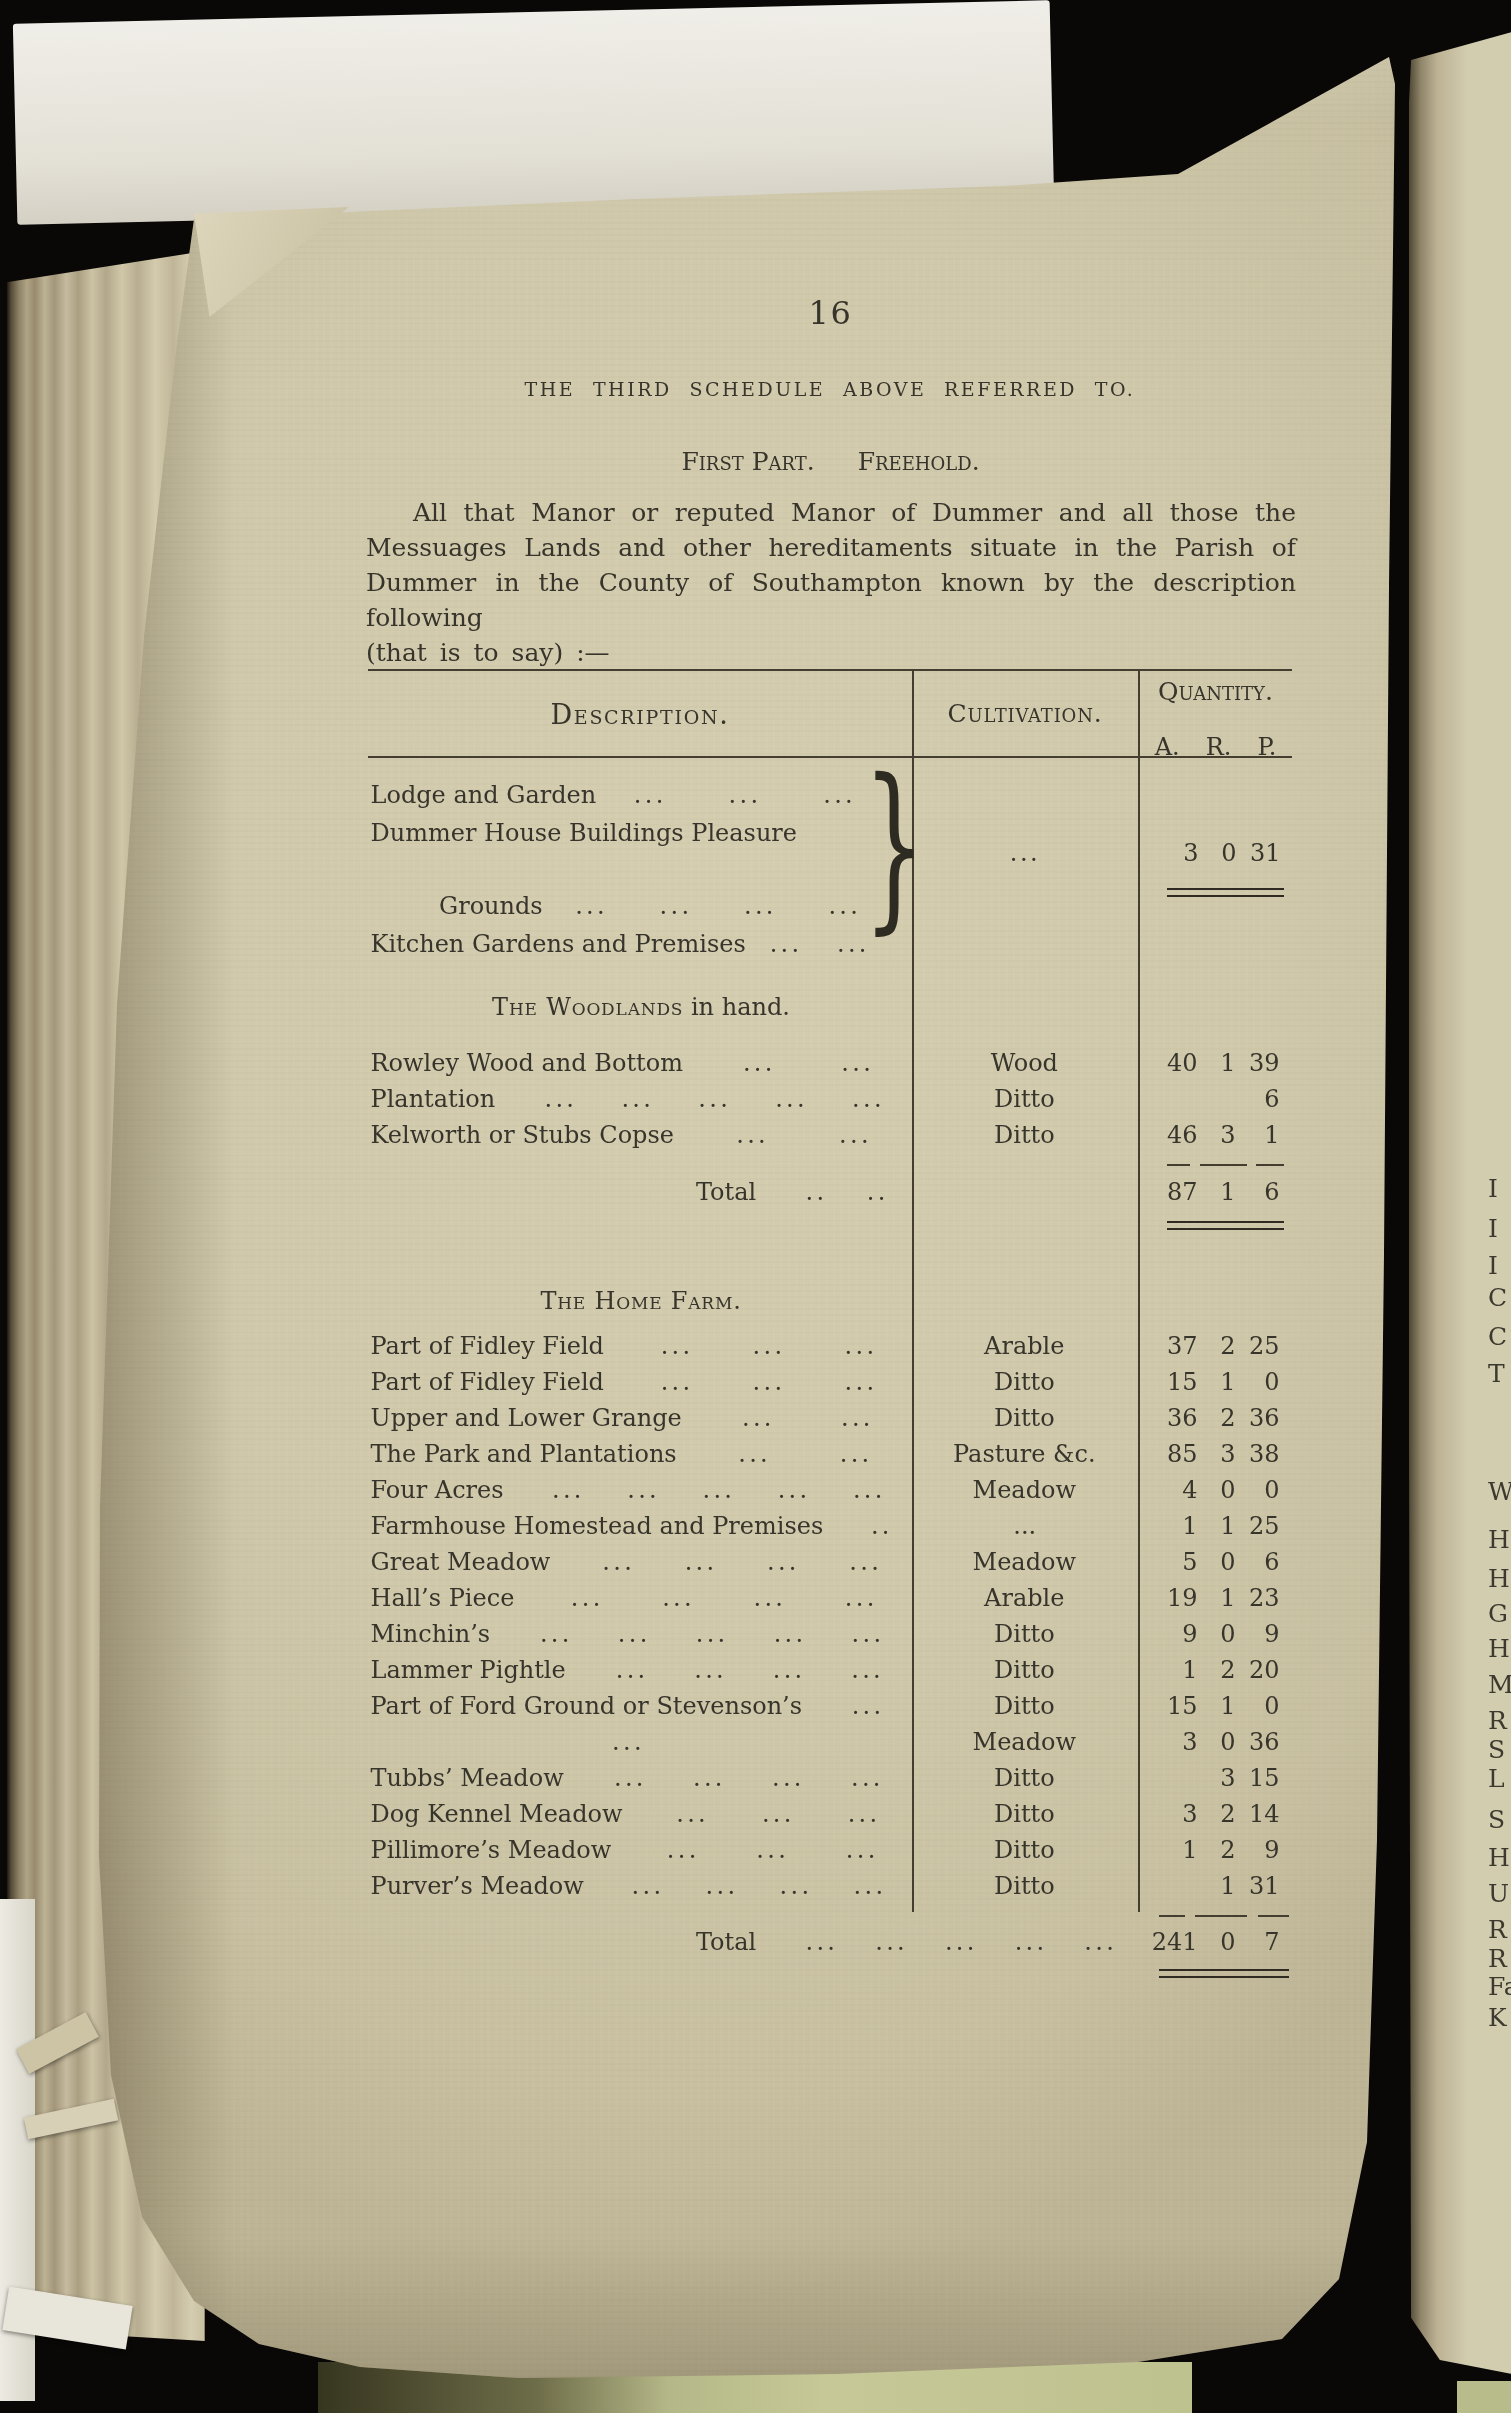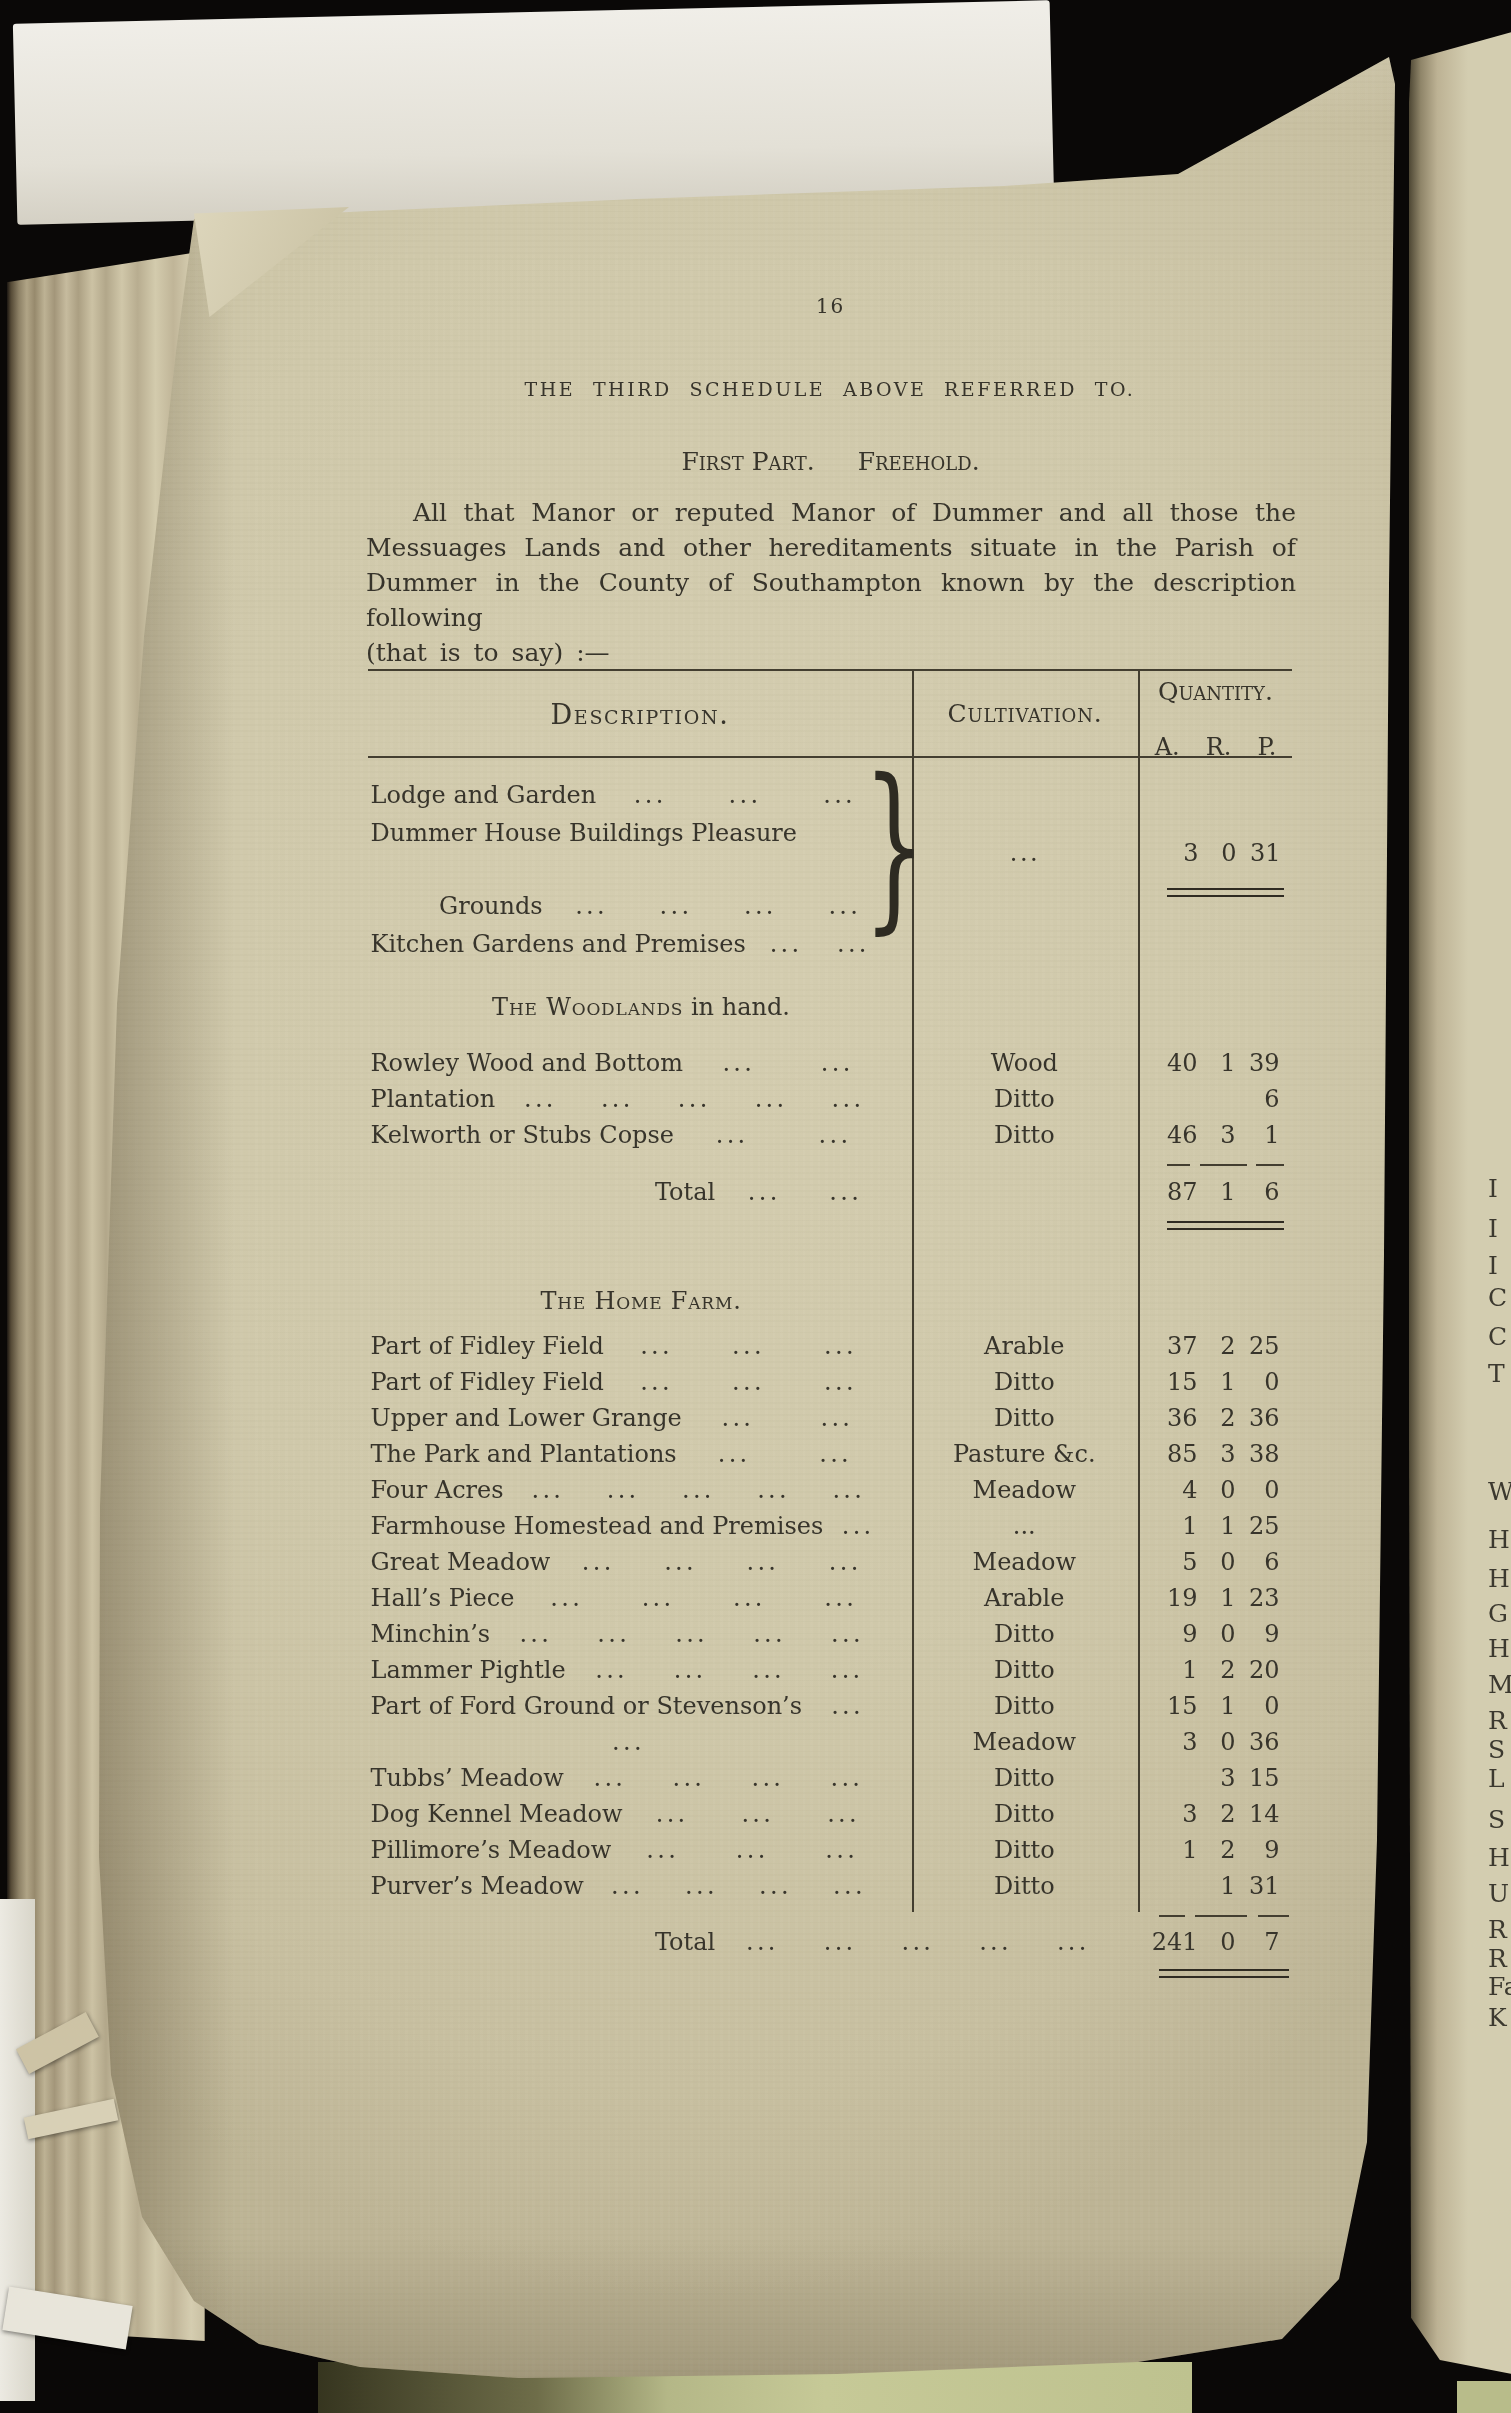--- a/index.html
+++ b/index.html
@@ -43,21 +43,21 @@
   .main-page::after{content:"";position:absolute;inset:0;
       background:linear-gradient(90deg, rgba(80,66,42,.38) 100px, rgba(80,66,42,0) 234px),
                  linear-gradient(270deg, rgba(70,58,36,.28) 0px, rgba(70,58,36,0) 125px),
                  linear-gradient(0deg, rgba(70,58,36,.33) 0px, rgba(70,58,36,.2) 50px, rgba(70,58,36,0) 176px),
                  linear-gradient(180deg, rgba(245,242,230,.28) 0px, rgba(245,242,230,0) 125px);}
   .corner-fold{position:absolute;left:194px;top:207px;width:155px;height:110px;
       background:linear-gradient(115deg,#ddd6bc,#c7bfa0);clip-path:polygon(0 6%,100% 0,10% 100%);}
 
   
   .content{position:absolute;inset:0;}
-  .pagenum{position:absolute;left:366px;top:294px;width:929px;text-align:center;font-size:20px;letter-spacing:1.7px;}
+  .pagenum{position:absolute;left:366px;top:294px;width:929px;text-align:center;font-size:32px;letter-spacing:1.7px;}
   .title{position:absolute;left:251px;top:378px;width:1158px;margin:0;text-align:center;
       font-size:19px;font-weight:normal;letter-spacing:2.5px;word-spacing:9.2px;}
   .subtitle{position:absolute;left:366px;top:447px;width:929px;text-align:center;font-size:25px;}
   .sc{font-variant:small-caps;}
   .subtitle .p2{margin-left:35px;}
   .intro{position:absolute;left:366px;top:495px;width:930px;font-size:25px;line-height:35px;word-spacing:5px;}
   .intro .ln{text-align:justify;text-align-last:justify;}
   .intro .ln.first{text-indent:47px;}
   .intro .ln.last{text-align-last:left;}
 
@@ -83,21 +83,21 @@
   .og-d{left:799px;top:112px;width:117px;}
 
   .c-qty,.og-qty{display:flex;justify-content:flex-end;width:155px;padding-right:12.5px;box-sizing:border-box;}
   .qa{width:54px;text-align:right;} .qr{width:38px;text-align:right;} .qp{width:44px;text-align:right;}
 
   .sections{position:absolute;left:0;top:0;width:924px;height:1372px;}
   .sect-head{position:absolute;left:2.5px;width:541px;text-align:center;height:35px;line-height:35px;font-size:24px;}
   .sect-head .sc{letter-spacing:0.8px;}
   .rows{position:absolute;left:0;width:924px;}
   .trow{display:flex;height:36px;line-height:36px;}
-  .c-desc{width:544px;display:flex;padding:0 25px 0 2.5px;box-sizing:border-box;}
+  .c-desc{width:544px;display:flex;padding:0 25px 0 2.5px;box-sizing:border-box;gap:41px;}
   .c-cult{width:226px;text-align:center;}
   .nm{white-space:nowrap;padding-right:6.7px;}
   .ld{flex:1 1 0;text-align:center;letter-spacing:3.3px;min-width:0;overflow:hidden;}
   .total-row .spacer{width:276px;flex:none;}
   .total-row .tl{padding:0 8.4px;}
   .total-row.grand .c-desc{width:770px;}
   .qrule{position:absolute;height:1.7px;background:var(--rule,#433e30);}
   .qrule.seg{background:linear-gradient(90deg,var(--rule,#433e30) 0 20%,transparent 20% 28%,
       var(--rule,#433e30) 28% 68%,transparent 68% 76%,var(--rule,#433e30) 76% 100%);}
   .qdouble{position:absolute;height:9.2px;border-top:2.5px solid #2f2b22;border-bottom:2.5px solid #2f2b22;box-sizing:border-box;}

